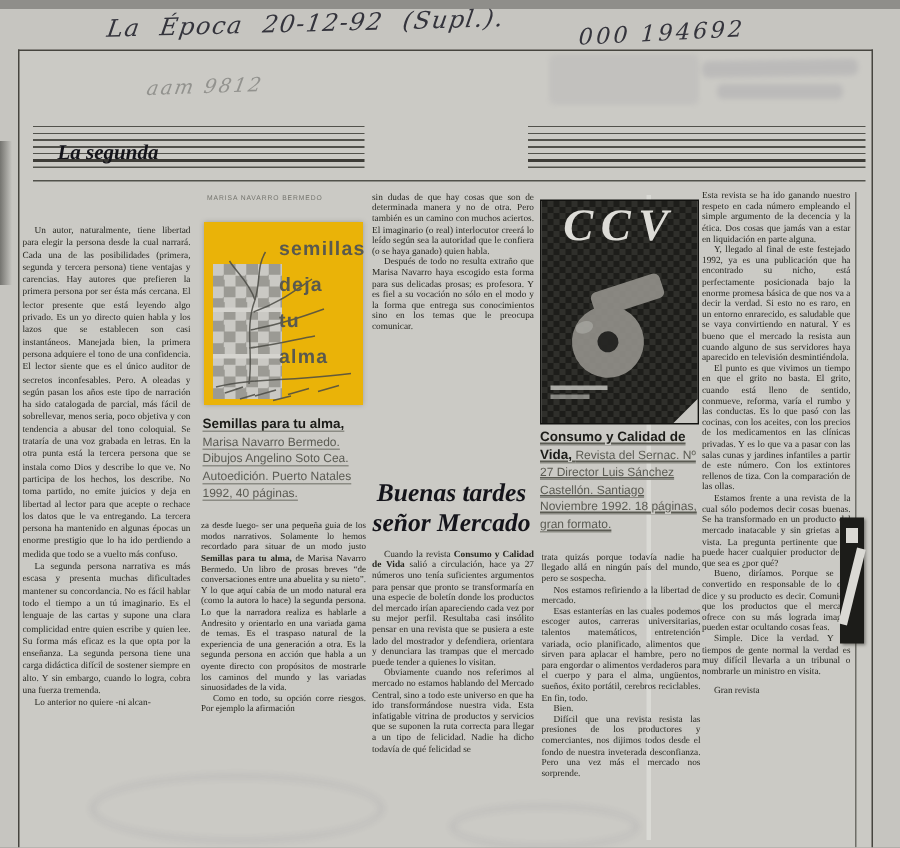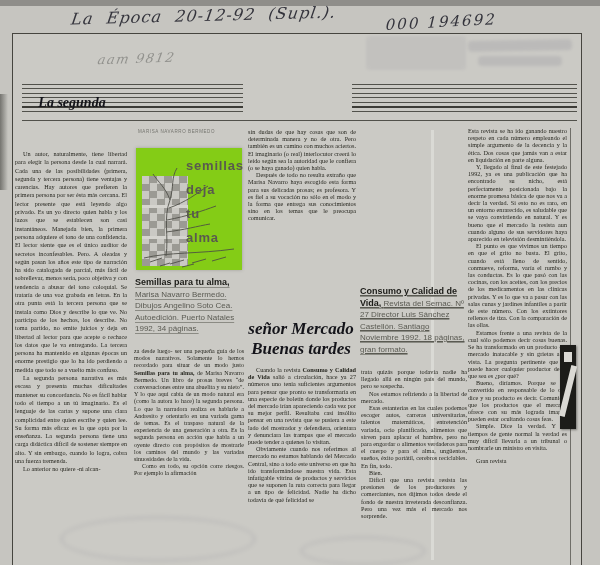--- a/index.html
+++ b/index.html
@@ -43,21 +43,21 @@
   .bodytext p{margin:0;text-indent:8px;}
   .bodytext p.noind{text-indent:0;}
   #col1{left:15px;top:150px;width:112px;height:415px;line-height:8.3px;}
   #col2{left:134px;top:348px;width:110px;height:217px;font-size:6px;}
   #col3top{left:248px;top:128px;width:108px;height:150px;}
   #col3bot{left:248px;top:366px;width:108px;height:199px;}
   #col4{left:361px;top:368px;width:106px;height:197px;}
   #col5{left:468px;top:127px;width:99px;height:438px;}
   
   #book-caption{left:138px;top:129px;width:100px;font-size:4.5px;color:#74746e;letter-spacing:.6px;font-family:"Liberation Sans",sans-serif;}
-  #book-cover{left:136px;top:148px;width:106px;height:122px;background:#84cc16;box-shadow:0 0 3px rgba(80,80,75,.35);}
+  #book-cover{left:136px;top:148px;width:106px;height:122px;background:#eab308;box-shadow:0 0 3px rgba(80,80,75,.35);}
   #book-checker{left:6px;top:28px;width:46px;height:90px;
      background:conic-gradient(#9b9a94 25%,#cac9c4 0 50%,#9b9a94 0 75%,#cac9c4 0);background-size:15px 15px;}
   .checker-gap{left:6px;width:46px;height:3px;background:#d5d4cf;}
   #book-title{left:50px;top:6px;width:56px;font-family:"Liberation Sans",sans-serif;font-weight:bold;color:#59594f;font-size:13px;line-height:24px;letter-spacing:.8px;}
   
   .credit{font-family:"Liberation Sans",sans-serif;font-size:8px;line-height:11.5px;color:#5a5a52;}
   .credit b{color:#1c1c18;font-size:9px;}
   .credit u{text-decoration-color:#8b8b84;text-underline-offset:1.5px;}
   #book-credit{left:135px;top:277px;width:110px;}
   #mag-credit{left:360px;top:286px;width:107px;text-decoration:underline;}
@@ -137,43 +137,57 @@
     <div class="abs" id="book-title">
       <div>semillas</div>
       <div>deja</div>
       <div>tu</div>
       <div>alma</div>
     </div>
   </div>
 
   <div class="abs credit" id="book-credit">
     <u><b>Semillas para tu alma,</b>
-    <span>Marisa Navarro Bermedo. Dibujos Angelino Soto Cea. Autoedición. Puerto Natales 1992, 34 páginas.</span></u>
+    <span>Marisa Navarro Bermedo. Dibujos Angelino Soto Cea. Autoedición. Puerto Natales 1992, 40 páginas.</span></u>
   </div>
 
   <div class="abs bodytext" id="col2">
     <p class="noind"><span>za desde luego- ser una pequeña guía de los modos narrativos. Solamente lo hemos recordado para situar de un modo justo </span><b>Semillas para tu alma,</b><span> de Marisa Navarro Bermedo. Un libro de prosas breves “de conversaciones entre una abuelita y su nieto”. Y lo que aquí cabía de un modo natural era (como la autora lo hace) la segunda persona. Lo que la narradora realiza es hablarle a Andresito y orientarlo en una variada gama de temas. Es el traspaso natural de la experiencia de una generación a otra. Es la segunda persona en acción que habla a un oyente directo con propósitos de mostrarle los caminos del mundo y las variadas sinuosidades de la vida.</span></p>
     <p>Como en todo, su opción corre riesgos. Por ejemplo la afirmación</p>
   </div>
 
   <div class="abs bodytext" id="col3top">
     <p class="noind">sin dudas de que hay cosas que son de determinada manera y no de otra. Pero también es un camino con muchos aciertos. El imaginario (o real) interlocutor creerá lo leído según sea la autoridad que le confiera (o se haya ganado) quien habla.</p>
     <p>Después de todo no resulta extraño que Marisa Navarro haya escogido esta forma para sus delicadas prosas; es profesora. Y es fiel a su vocación no sólo en el modo y la forma que entrega sus conocimientos sino en los temas que le preocupa comunicar.</p>
   </div>
 
   <div class="abs headline" id="h2">
+    <div>Buenas tardes</div>
     <div>señor Mercado</div>
-    <div>Buenas tardes</div>
   </div>
 
   <div class="abs bodytext" id="col3bot">
     <p><span>Cuando la revista </span><b>Consumo y Calidad de Vida</b><span> salió a circulación, hace ya 27 números uno tenía suficientes argumentos para pensar que pronto se transformaría en una especie de boletín donde los productos del mercado irían apareciendo cada vez por su mejor perfil. Resultaba casi insólito pensar en una revista que se pusiera a este lado del mostrador y defendiera, orientara y denunciara las trampas que el mercado puede tender a quienes lo visitan.</span></p>
     <p>Obviamente cuando nos referimos al mercado no estamos hablando del Mercado Central, sino a todo este universo en que ha ido transformándose nuestra vida. Esta infatigable vitrina de productos y servicios que se suponen la ruta correcta para llegar a un tipo de felicidad. Nadie ha dicho todavía de qué felicidad se</p>
   </div>
 
+  <div class="abs" id="ccv-cover">
+    <div class="abs" id="ccv-title">CCV</div>
+    <svg class="abs" style="left:0;top:30px;" width="104" height="118" viewBox="0 0 104 118">
+      <g transform="rotate(-18 50 62)" opacity="0.9">
+        <rect x="42" y="28" width="48" height="17" rx="4" fill="#93918b"></rect>
+        <circle cx="44" cy="62" r="24" fill="#93918b"></circle>
+        <circle cx="44" cy="62" r="7" fill="#262624"></circle>
+        <ellipse cx="32" cy="48" rx="6" ry="4" fill="#c8c7c2" opacity="0.5"></ellipse>
+      </g>
+    </svg>
+    <div class="abs" id="ccv-cap1"></div>
+    <div class="abs" id="ccv-cap2"></div>
+    <div class="abs" id="ccv-corner"></div>
+  </div>
 
   <div class="abs credit" id="mag-credit">
     <u><b>Consumo y Calidad de Vida,</b>
     <span>Revista del Sernac. Nº 27 Director Luis Sánchez Castellón. Santiago Noviembre 1992. 18 páginas, gran formato.</span></u>
   </div>
 
   <div class="abs bodytext" id="col4">
     <p class="noind">trata quizás porque todavía nadie ha llegado allá en ningún país del mundo, pero se sospecha.</p>
     <p>Nos estamos refiriendo a la libertad de mercado.</p>
     <p>Esas estanterías en las cuales podemos escoger autos, carreras universitarias, talentos matemáticos, entretención variada, ocio planificado, alimentos que sirven para aplacar el hambre, pero no para engordar o alimentos verdaderos para el cuerpo y para el alma, ungüentos, sueños, éxito portátil, cerebros reciclables. En fin, todo.</p>

